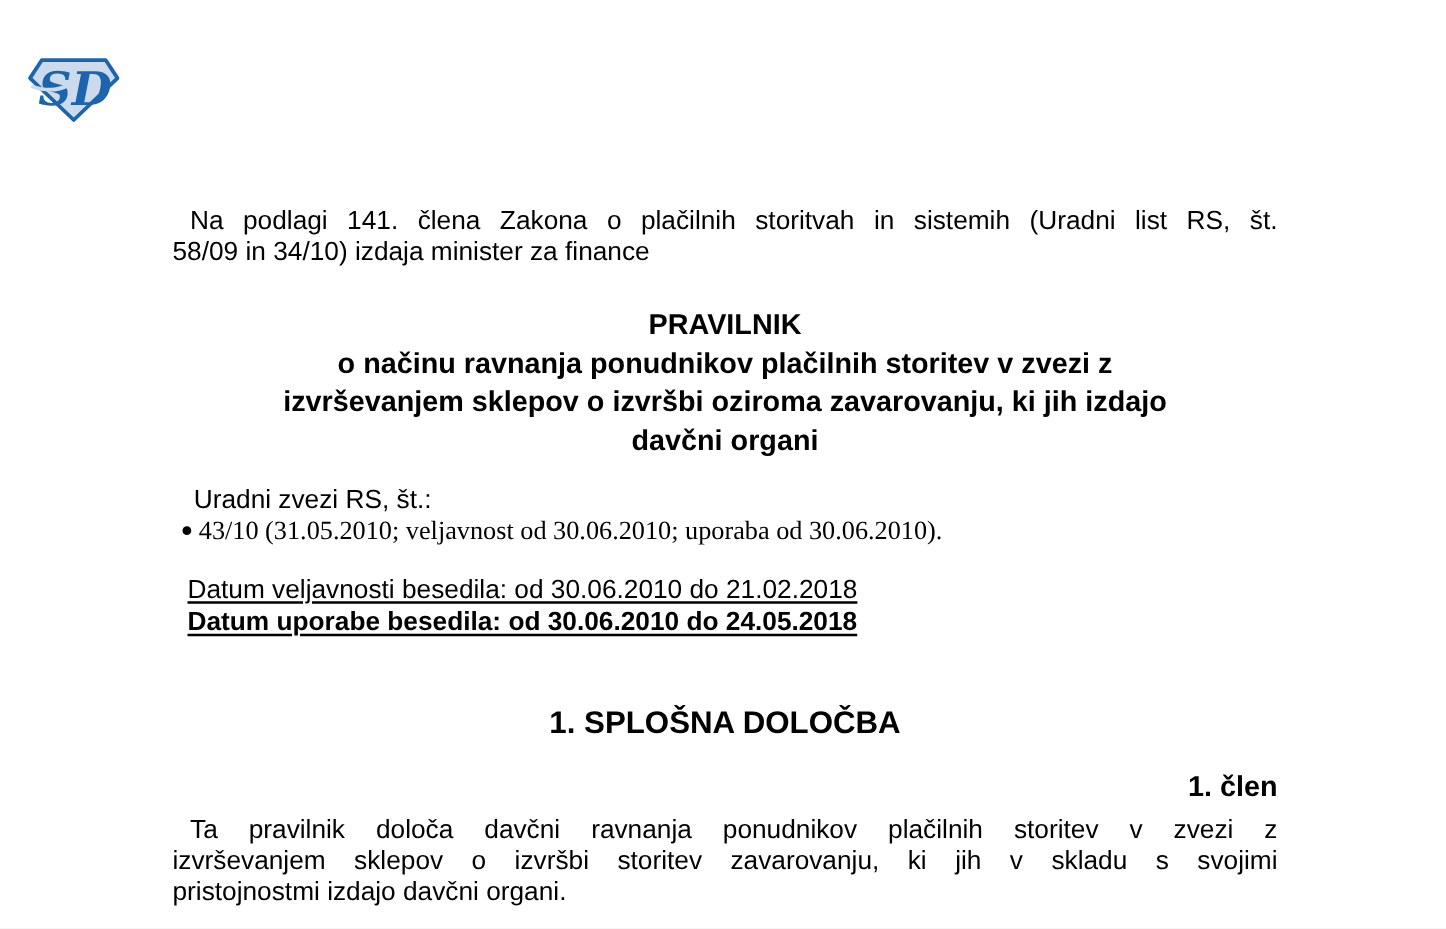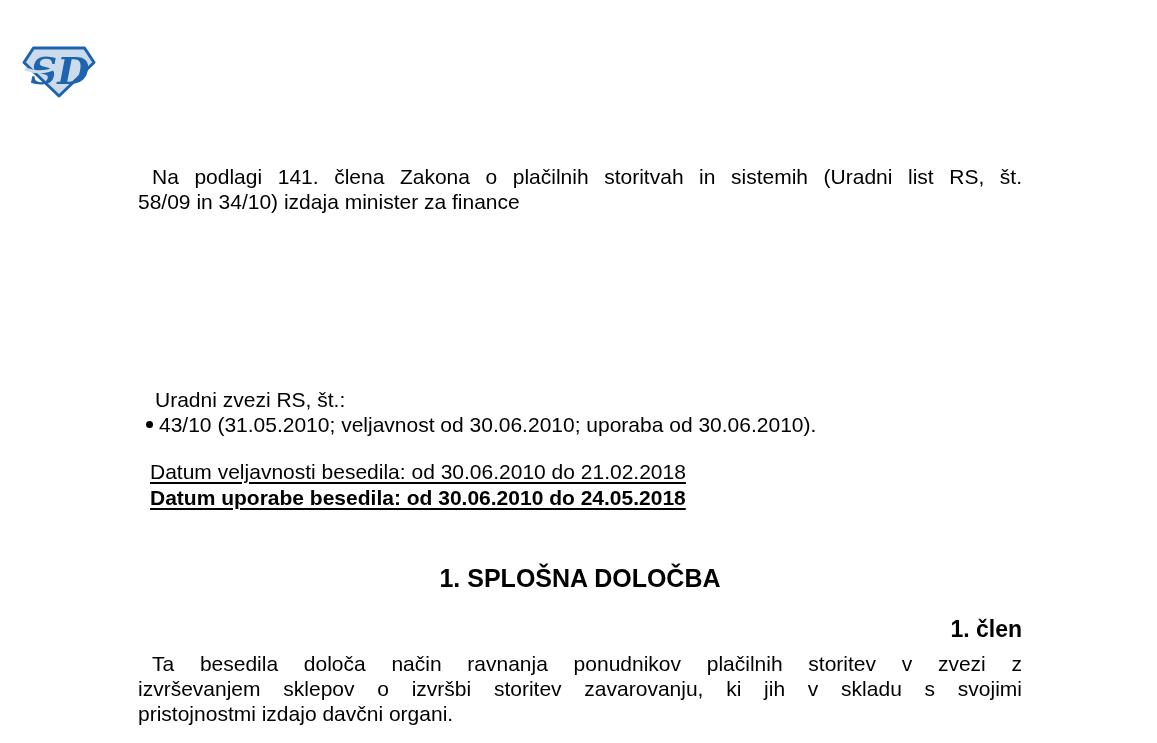--- a/index.html
+++ b/index.html
@@ -37,21 +37,21 @@
   .intro .line1 { padding-left: 14px; }
   .doc-title {
     top: 244px;
     text-align: center;
     font-weight: bold;
     font-size: 23px;
     line-height: 31px;
   }
   .gazette { top: 387px; }
   .gazette .label { padding-left: 17px; }
-  .gazette .item { padding-left: 8px; display: flex; align-items: center; }
+  .gazette .item { padding-left: 8px; display: flex; align-items: center; font-family: Liberation Serif, serif; }
   .bullet {
     display: inline-block;
     width: 7px;
     height: 7px;
     border-radius: 50%;
     background: #000;
     margin-right: 6px;
     flex: 0 0 auto;
   }
   .validity { top: 459px; font-size: 21px; line-height: 26px; }
@@ -90,37 +90,43 @@
       <text x="38" y="38" text-anchor="middle" font-family="DejaVu Serif, serif" font-style="italic" font-weight="bold" font-size="37" fill="#1c64ad">SD</text>
       <path d="M3 23 Q 20 29 33 22" stroke="#ccdbec" stroke-width="3" fill="none"></path>
     </svg>
   </div>
 
   <div class="block body-text intro">
     <div class="jline line1">Na podlagi 141. člena Zakona o plačilnih storitvah in sistemih (Uradni list RS, št.</div>
     <div>58/09 in 34/10) izdaja minister za finance</div>
   </div>
 
+  <div class="block doc-title">
+    <div>PRAVILNIK</div>
+    <div>o načinu ravnanja ponudnikov plačilnih storitev v zvezi z</div>
+    <div>izvrševanjem sklepov o izvršbi oziroma zavarovanju, ki jih izdajo</div>
+    <div>davčni organi</div>
+  </div>
 
   <div class="block body-text gazette">
     <div class="label">Uradni zvezi RS, št.:</div>
     <div class="item">
       <span class="bullet"></span>
       <span>43/10 (31.05.2010; veljavnost od 30.06.2010; uporaba od 30.06.2010).</span>
     </div>
   </div>
 
   <div class="block validity">
     <div class="vline">Datum veljavnosti besedila: od 30.06.2010 do 21.02.2018</div>
     <div class="vline bold">Datum uporabe besedila: od 30.06.2010 do 24.05.2018</div>
   </div>
 
   <div class="block section-heading">1. SPLOŠNA DOLOČBA</div>
 
   <div class="block article-heading">1. člen</div>
 
   <div class="block body-text article-body">
-    <div class="jline line1">Ta besedila določa način ravnanja ponudnikov plačilnih storitev v zvezi z</div>
+    <div class="jline line1">Ta pravilnik določa davčni ravnanja ponudnikov plačilnih storitev v zvezi z</div>
     <div class="jline">izvrševanjem sklepov o izvršbi storitev zavarovanju, ki jih v skladu s svojimi</div>
     <div>pristojnostmi izdajo davčni organi.</div>
   </div>
 
 </div>
 
 </body></html>

